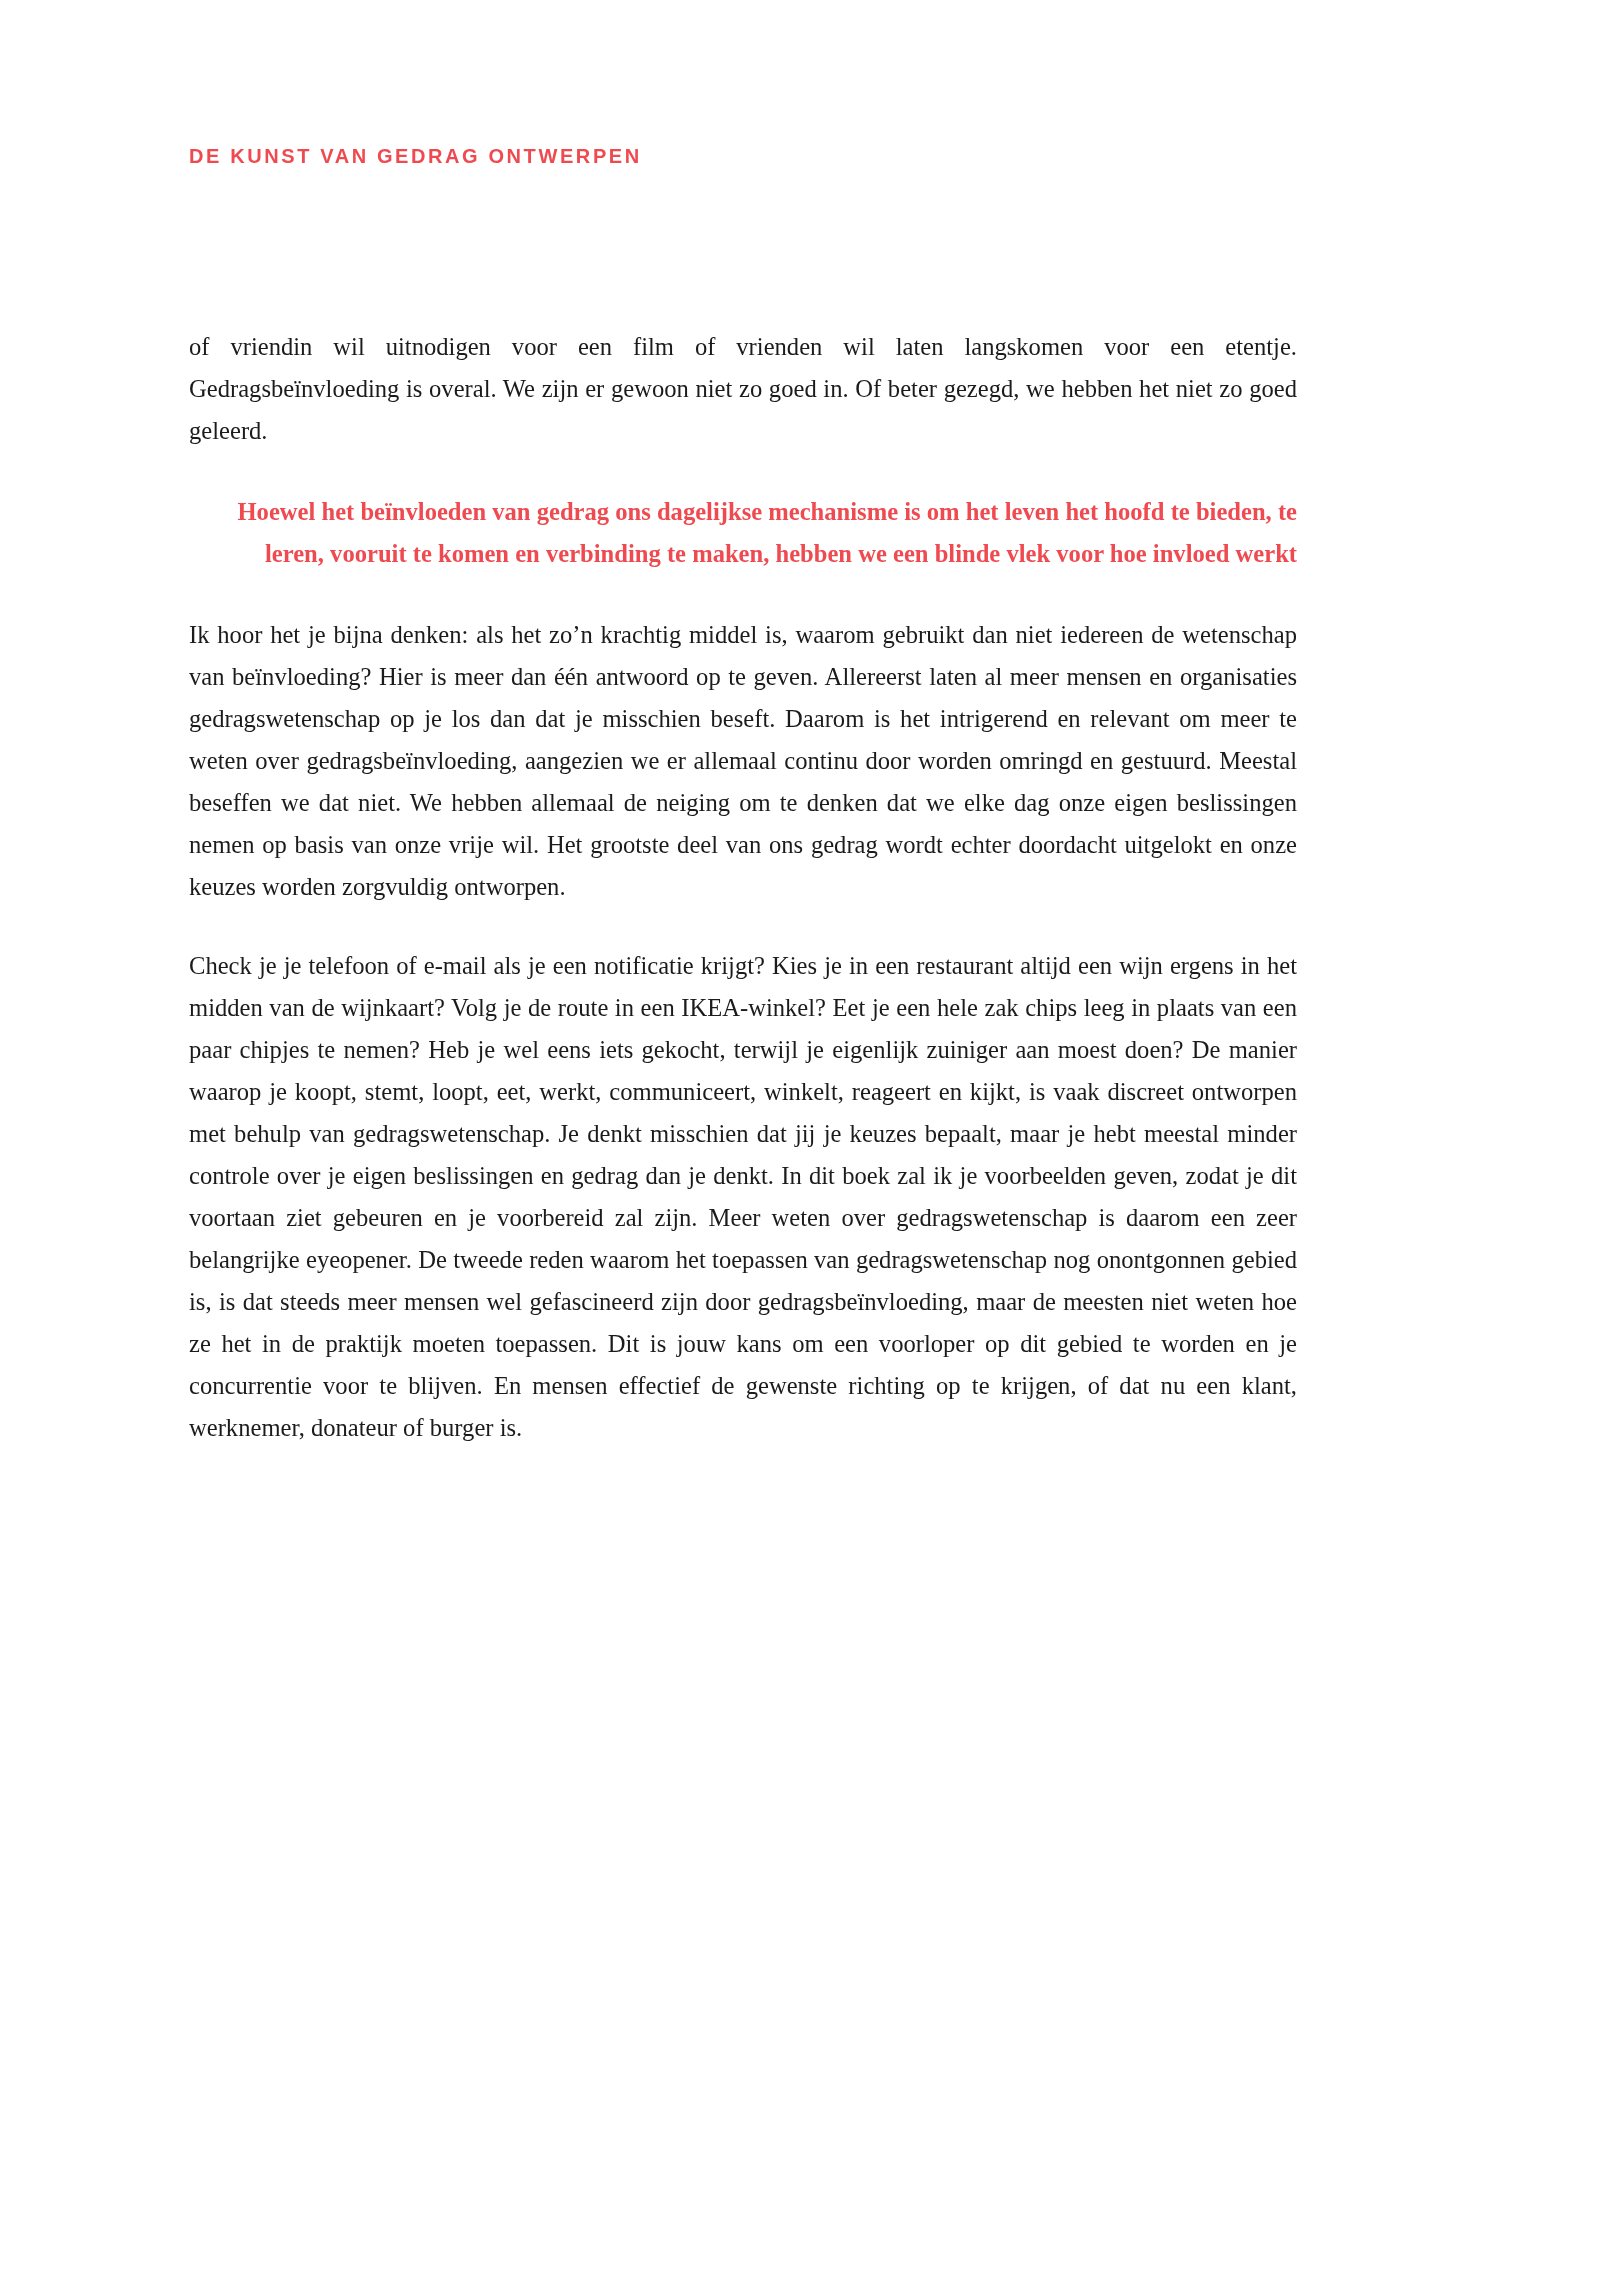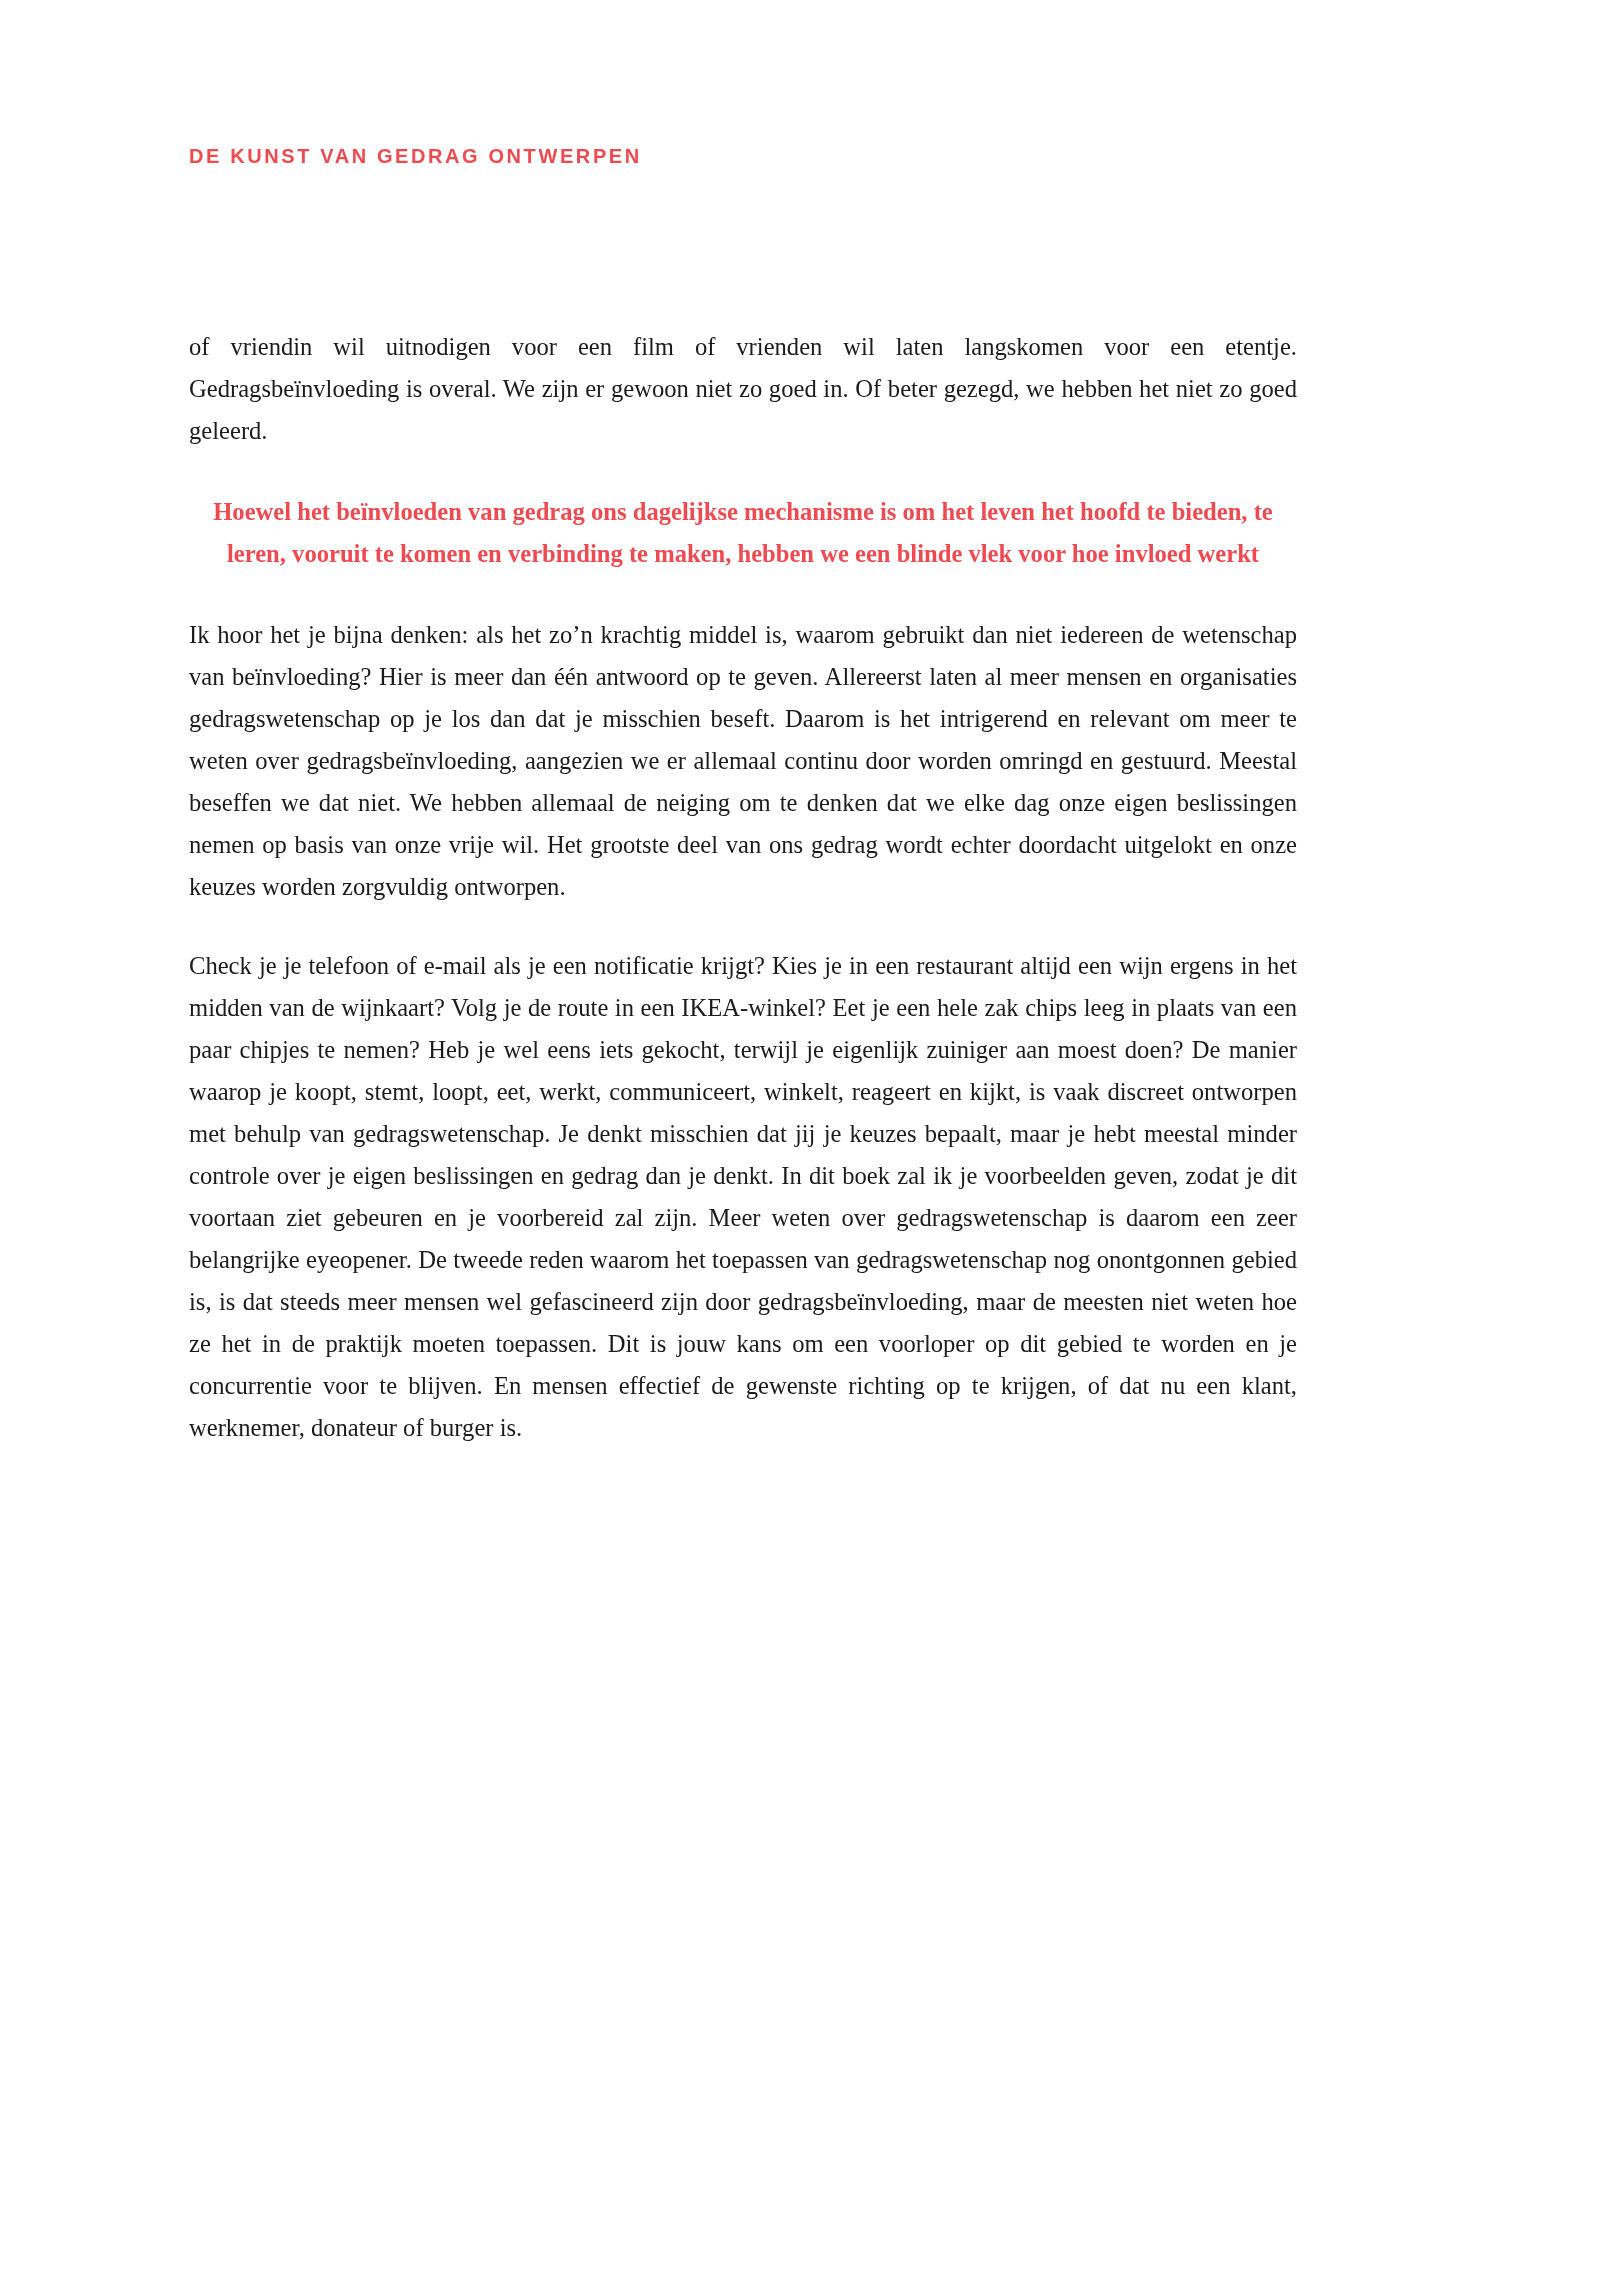--- a/index.html
+++ b/index.html
@@ -45,21 +45,21 @@
     -webkit-hyphens: manual;
   }
   p.body.first { margin-bottom: 39px; }
   p.pull {
     margin: 0 0 39px 0;
     font-family: "Liberation Serif", "DejaVu Serif", serif;
     font-weight: 700;
     font-size: 24.6px;
     line-height: 42px;
     color: #EF4A50;
-    text-align: center;
+    text-align: right;
   }
   .folio {
     position: absolute;
     left: 189px;
     top: 2127px;
     font-family: "Liberation Sans", sans-serif;
     font-weight: 700;
     font-size: 22px;
     letter-spacing: 0.4px;
     color: #47443f;

